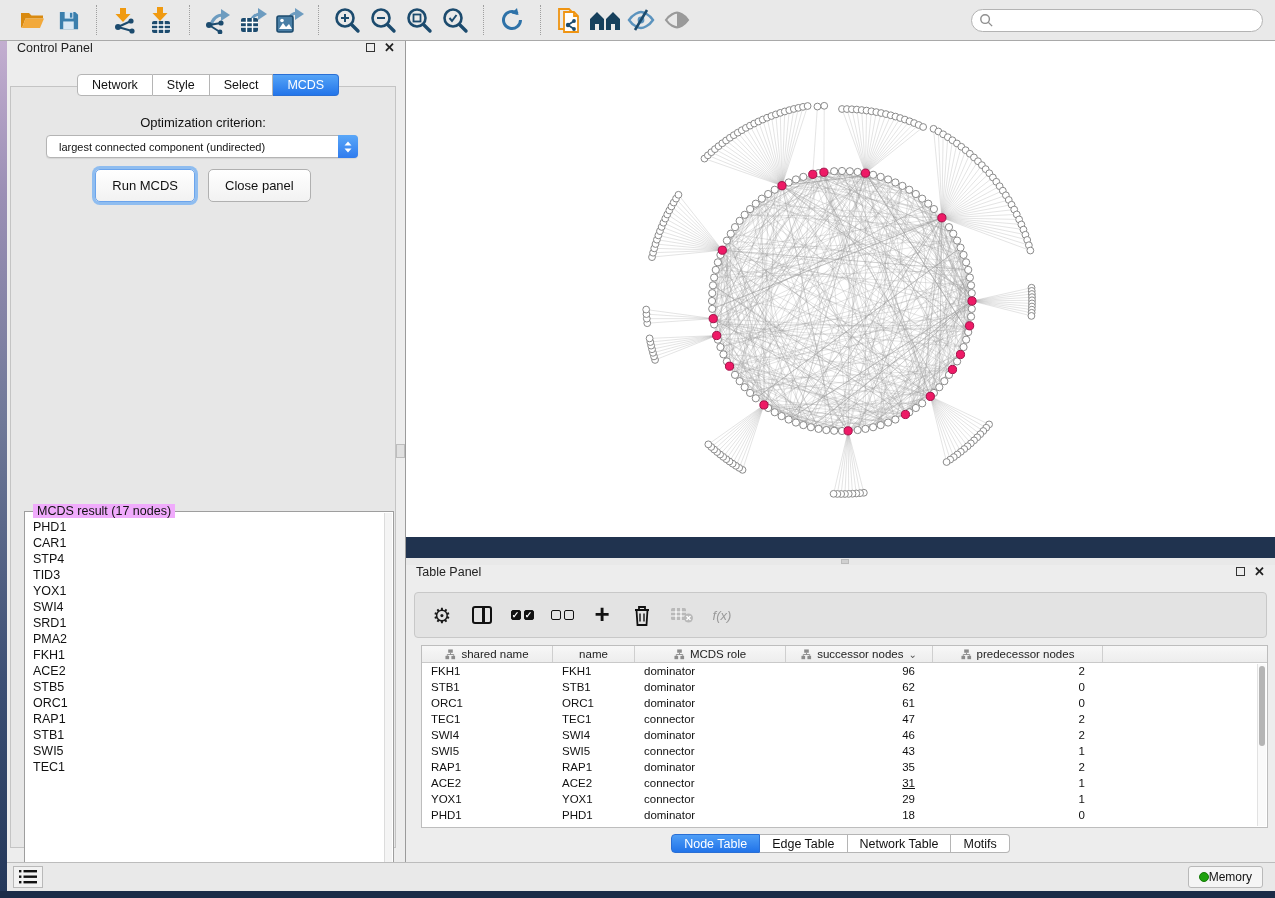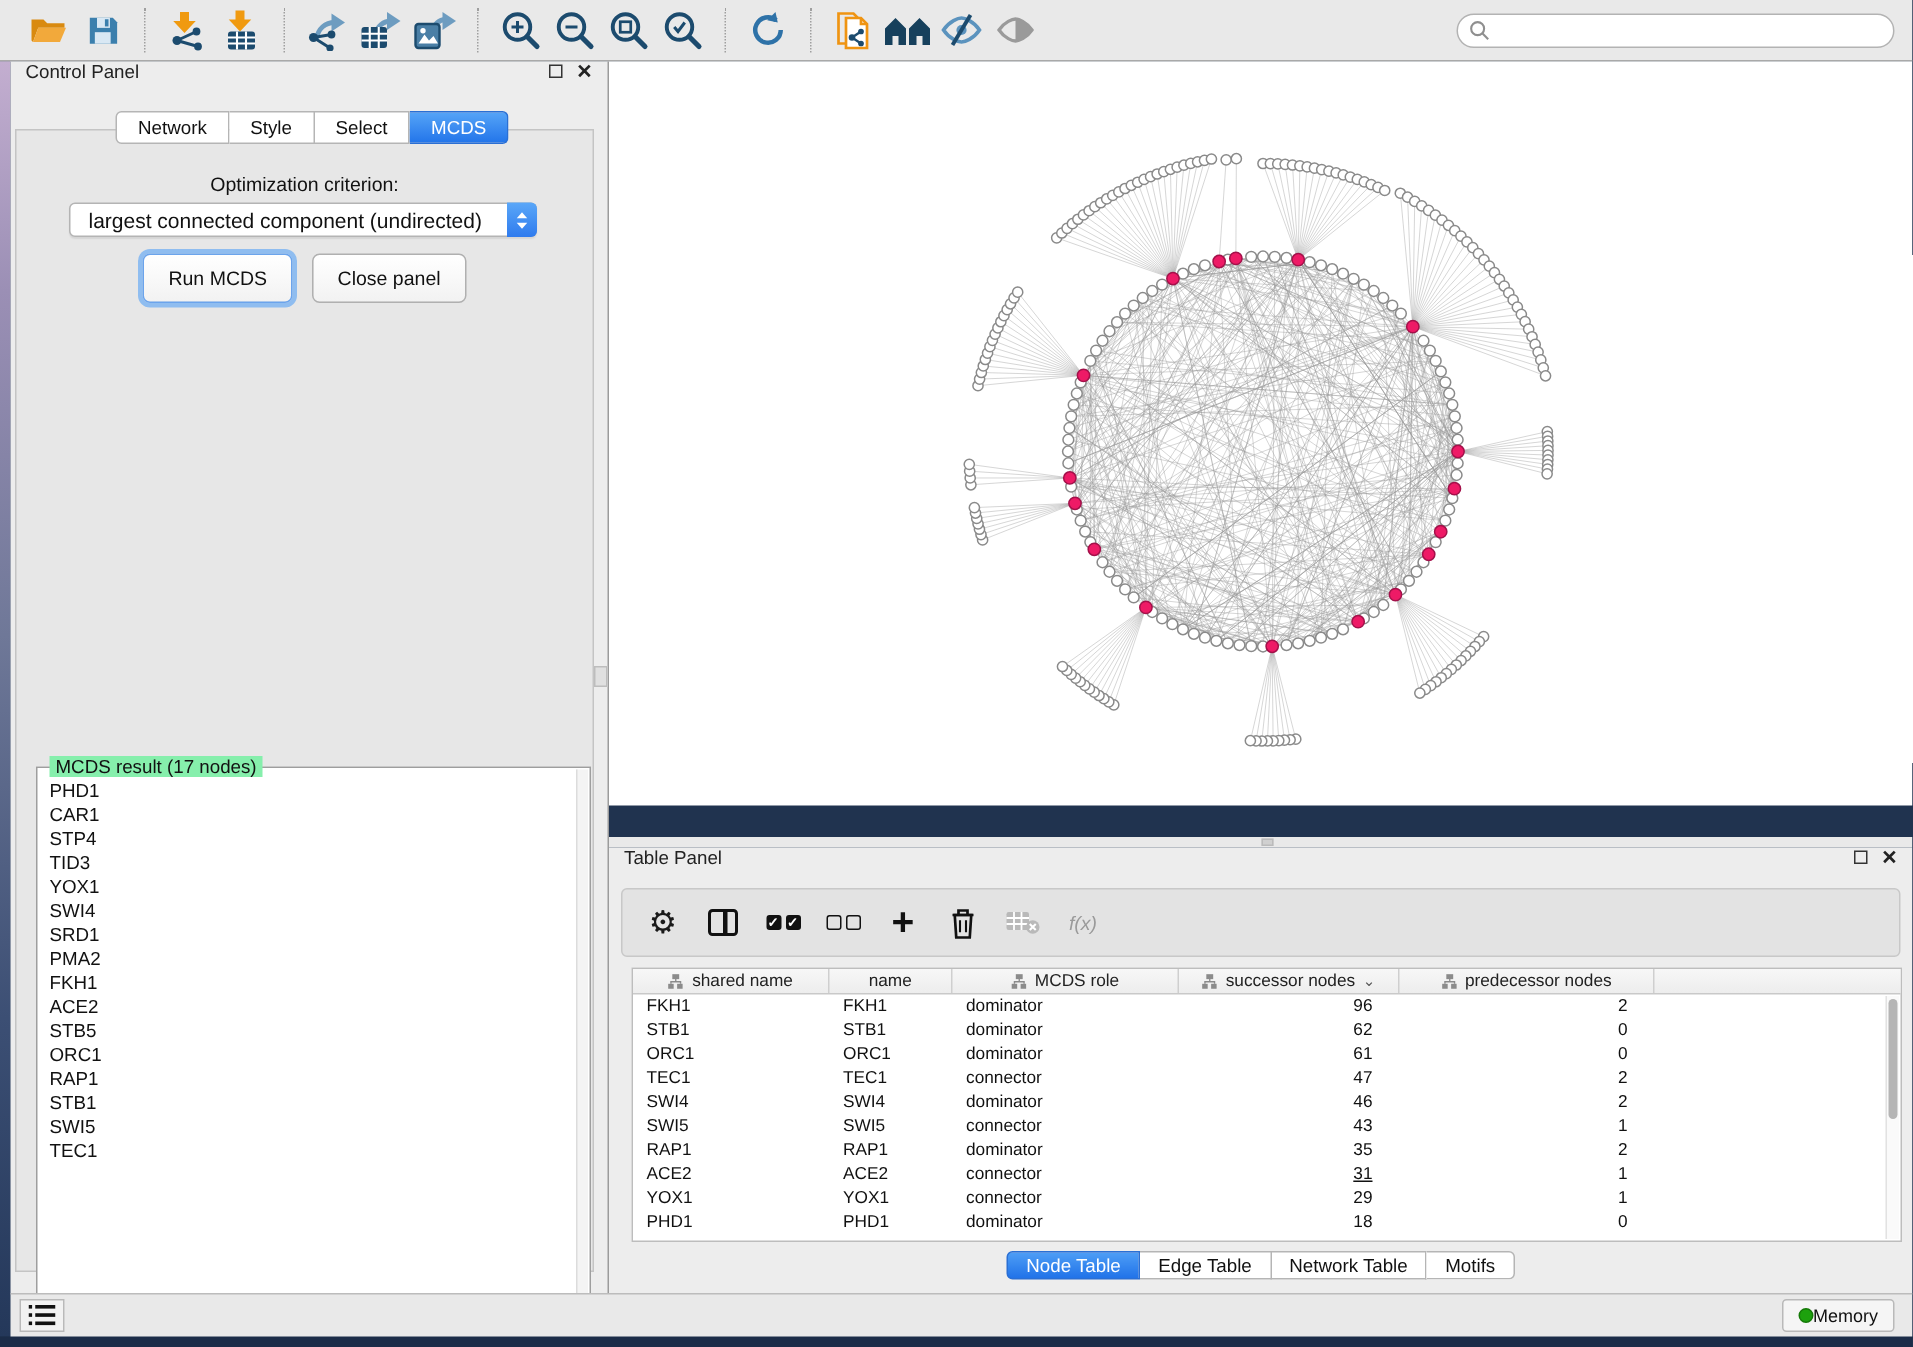--- a/index.html
+++ b/index.html
@@ -38,32 +38,32 @@
     display:flex; align-items:center; font-size:12.5px; color:#111; }
   .cp-tab:first-child { border-left:1px solid #b5b5b5; border-radius:4px 0 0 4px; }
   .cp-tab:last-child { border-radius:0 4px 4px 0; }
   .cp-tab.active { background:linear-gradient(180deg,#55a4f7,#2375ea); color:#fff; border-color:#2a6fd4; }
 
   .cp-content { position:absolute; left:3px; top:45px; width:386px; height:762px;
     background:#e7e7e7; border:1px solid #c4c4c4; }
   .opt-label { text-align:center; margin-top:28px; font-size:13px; color:#111; }
   .opt-select { position:absolute; left:35px; top:48px; width:312px; height:23px; background:#fff;
     border:1px solid #b4b4b4; border-radius:4px; display:flex; align-items:center; box-shadow:0 1px 1px rgba(0,0,0,.08); }
-  .opt-select .sel-text { flex:1; padding-left:12px; font-size:14px; white-space:nowrap; }
+  .opt-select .sel-text { flex:1; padding-left:12px; font-size:11px; white-space:nowrap; }
   .opt-select .stepper { width:20px; height:23px; margin-right:-1px; border-radius:0 4px 4px 0;
     background:linear-gradient(180deg,#5aa7f8,#2f7bee); display:flex; flex-direction:column; align-items:center; justify-content:center; color:#fff; }
   .stepper svg { display:block; }
   .cp-buttons { position:absolute; left:0; top:82px; width:100%; display:flex; justify-content:center; gap:13px; }
   .mac-btn { height:33px; padding:0 16px; background:linear-gradient(180deg,#ffffff,#f2f2f2);
     border:1px solid #b0b0b0; border-radius:5px; font-size:13px; font-family:"Liberation Sans",sans-serif; color:#111; }
   .mac-btn.focused { box-shadow:0 0 0 3px rgba(95,166,245,.65); border-color:#6ba4ec; }
 
   .groupbox { position:absolute; left:13px; top:424px; width:370px; height:368px;
     border:1px solid #9e9e9e; background:#fff; }
-  .groupbox-label { position:absolute; left:8px; top:-8px; background:#86efac; padding:0 4px; font-size:12.5px; }
+  .groupbox-label { position:absolute; left:8px; top:-8px; background:#f0abfc; padding:0 4px; font-size:12.5px; }
   .mcds-list { position:absolute; left:1px; top:1px; right:9px; bottom:1px; overflow:hidden; padding:6px 0 0 7px; }
   .mcds-item { font-size:12.5px; line-height:16px; color:#111; }
   .mcds-scroll { position:absolute; right:1px; top:1px; bottom:1px; width:8px; background:#f4f4f4; border-left:1px solid #dcdcdc; }
 
   
   .network-window { position:absolute; left:406px; top:41px; width:869px; height:517px; }
   .net-titlebar { height:21px; background:linear-gradient(180deg,#f0f0f0,#d6d6d6);
     border-bottom:1px solid #a8a8a8; display:flex; align-items:center; position:relative; }
   .traffic { display:flex; gap:8px; margin-left:8px; }
   .light { width:12px; height:12px; border-radius:50%; }

